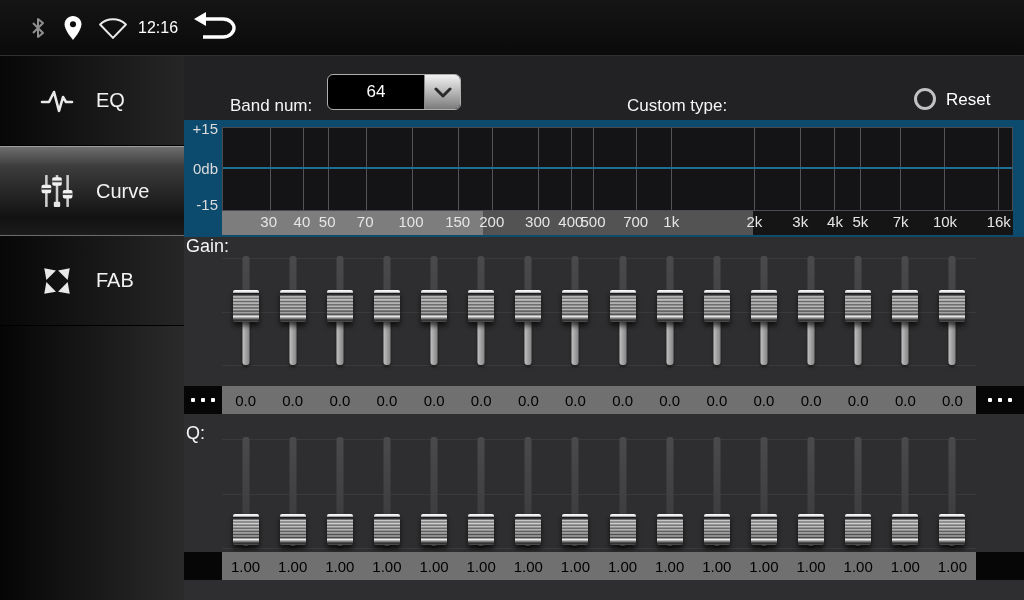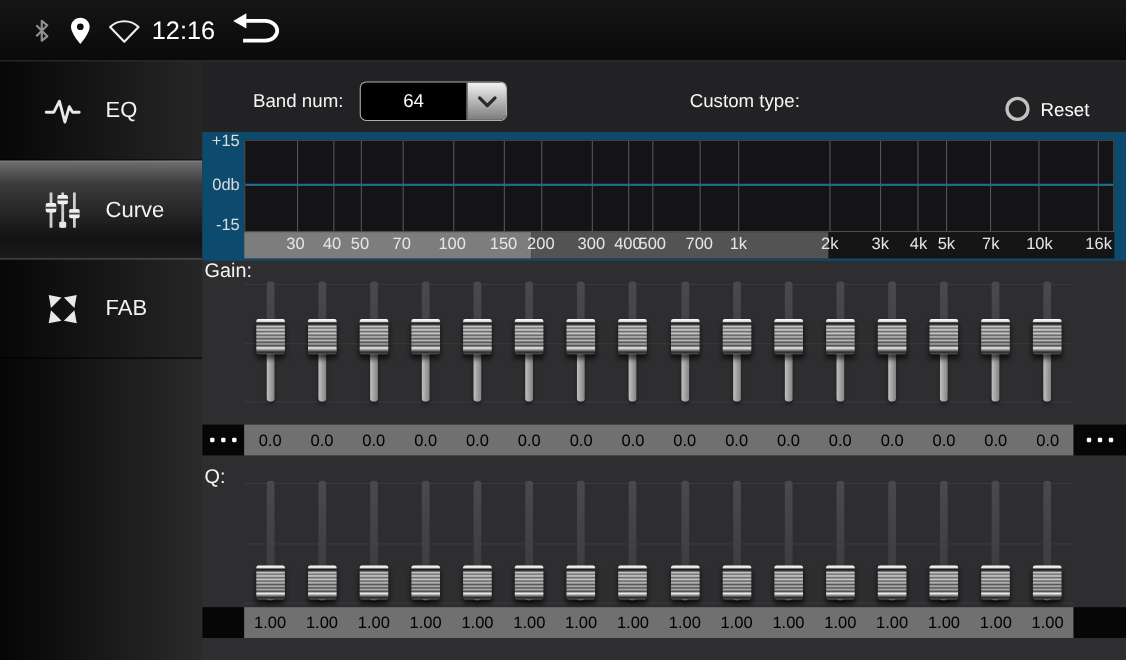--- a/index.html
+++ b/index.html
@@ -20,38 +20,38 @@
   .clover{width:44px;height:44px;display:grid;grid-template-columns:19px 19px;
           grid-template-rows:19px 19px;gap:3px;place-content:center;margin-right:16px;}
   .petal{background:#fff;border-radius:50%;}
   .petal.tl{border-bottom-right-radius:5px;}
   .petal.tr{border-bottom-left-radius:5px;}
   .petal.br{border-top-left-radius:5px;}
   .petal.bl{background:transparent;border:3px solid #fff;border-radius:50%;border-top-right-radius:5px;}
   .gallery{width:27px;height:23px;background:#fff;border-radius:4px;display:flex;
            align-items:flex-end;justify-content:center;overflow:hidden;}
   .sb-right > *{margin-left:14px;}
-  .sb-time{font-size:23px;color:#fff;margin-left:10px;}
+  .sb-time{font-size:16px;color:#fff;margin-left:10px;}
 
   
   .sidebar{position:absolute;left:0;top:56px;width:184px;height:544px;
            background:linear-gradient(90deg,#050505,#2b2b2b);}
   .side-item{height:90px;display:flex;align-items:center;padding-left:40px;gap:22px;
              background:linear-gradient(90deg,#070707,#262626);
              border-bottom:1px solid #000;cursor:pointer;}
   .side-item .lbl{font-size:20px;color:#f2f2f2;}
   .side-item.selected{background:linear-gradient(180deg,#6e6e6e 0%,#3c3c3c 22%,#121212 80%,#1c1c1c 100%);
              border-top:1px solid #9d9d9d;border-bottom:1px solid #6b6b6b;}
 
   
   .main{position:absolute;left:184px;top:56px;width:840px;height:544px;background:#2e2e30;}
 
   
   .controls{position:absolute;left:0;top:0;width:840px;height:64px;background:#222225;}
-  .ctl-label{position:absolute;top:26px;font-size:17px;color:#f5f5f5;}
+  .ctl-label{position:absolute;top:40px;font-size:17px;color:#f5f5f5;}
   .lbl-band{left:46px;}
   .lbl-custom{left:443px;}
   .dropdown{position:absolute;top:18px;height:36px;display:flex;background:#000;
             border:1px solid #aeaeae;border-radius:6px;overflow:hidden;cursor:pointer;}
   .dd-band{left:143px;width:134px;}
   .dd-custom{left:558px;width:138px;}
   .dd-value{flex:1;display:flex;align-items:center;justify-content:center;
             color:#fff;font-size:17px;text-align:center;}
   .dd-btn{width:36px;background:linear-gradient(180deg,#f2f2f2 0%,#bdbdbd 45%,#7b7b7b 100%);
           border-left:1px solid #8a8a8a;display:flex;align-items:center;justify-content:center;}

